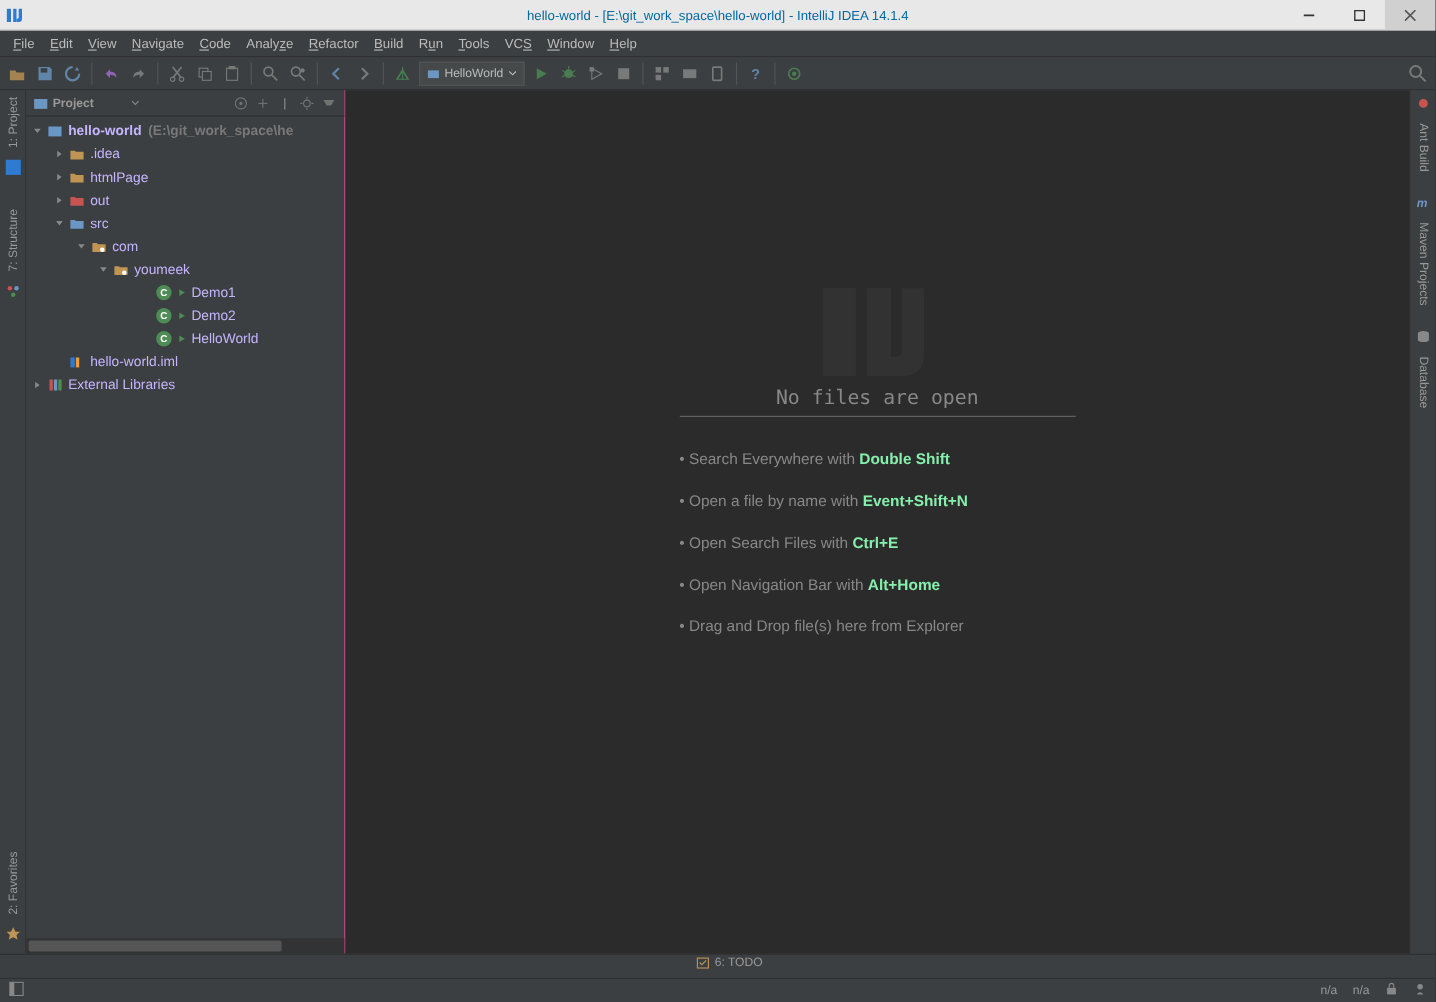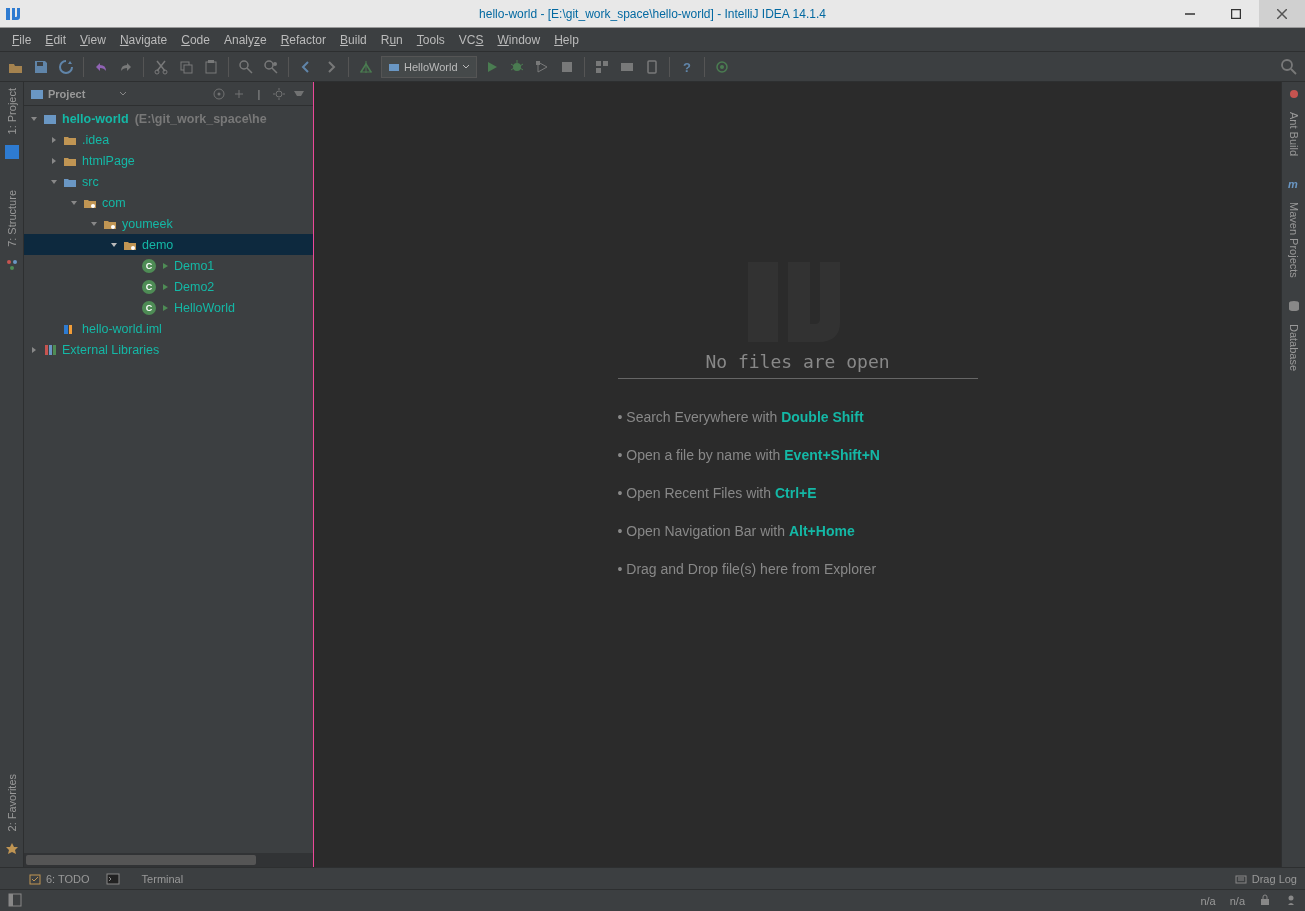--- a/index.html
+++ b/index.html
@@ -35,38 +35,38 @@
 
 .project-panel { width:290px; background:#3c3f41; display:flex; flex-direction:column; border-right:1px solid #ec4899; }
 .panel-header { height:24px; background:#3c3f41; display:flex; align-items:center; padding:0 6px; border-bottom:1px solid #2d2f30; gap:4px; font-size:11px; }
 .panel-header .spacer { flex:1; }
 .panel-header-icon { width:16px; height:16px; display:flex; align-items:center; justify-content:center; cursor:pointer; opacity:0.7; }
 .tree { flex:1; overflow:auto; padding-top:2px; font-family:Consolas,Menlo,monospace; font-size:12.5px; }
 .tree-row { height:21px; display:flex; align-items:center; cursor:pointer; white-space:nowrap; }
 .tree-row.selected { background:#0d293e; }
 .tree-arrow { width:12px; height:12px; display:flex; align-items:center; justify-content:center; margin-right:2px; }
 .tree-icon { width:16px; height:16px; margin-right:4px; display:flex; align-items:center; justify-content:center; }
-.tree-label { color:#14b8a6; }
+.tree-label { color:#c4b5fd; }
 .tree-label.bold { font-weight:bold; }
 .tree-hint { color:#787878; margin-left:6px;font-weight:bold; }
 .scrollbar-track { height:14px; background:#313335; position:relative; }
 .scrollbar-thumb { position:absolute; left:2px; top:2px; height:10px; width:230px; background:#555; border-radius:2px; }
 
 
 .editor { flex:1; background:#2b2b2b; position:relative; display:flex; flex-direction:column; align-items:center; justify-content:center; }
 .watermark { position:absolute; top:160px; left:50%; transform:translateX(-50%); opacity:0.08; }
 .empty-state { text-align:center; }
 .empty-title { font-family:Consolas,Menlo,monospace; font-size:18px; color:#888; padding-bottom:6px; border-bottom:1px solid #666; display:inline-block; margin-bottom:30px; min-width:360px; }
 .hints { list-style:none; font-family:Consolas,Menlo,monospace; font-size:14px; color:#888; text-align:left; }
 .hints li { margin:0 0 22px 0; }
 .hints li::before { content:"• "; color:#888; }
-.hint-key { color:#14b8a6; font-weight:bold; }
-
-
-.bottom-bar { height:22px; background:#3c3f41; border-top:1px solid #2d2f30; display:flex; align-items:center; padding:0 8px; gap:16px; font-size:11px; color:#999; }
+.hint-key { color:#86efac; font-weight:bold; }
+
+
+.bottom-bar { height:22px; background:#3c3f41; border-top:1px solid #2d2f30; display:flex; align-items:center; padding:0 8px; gap:16px; font-size:11px; color:#999;flex-direction:column; }
 .bottom-bar .spacer { flex:1; }
 .status-bar { height:22px; background:#3c3f41; border-top:1px solid #2d2f30; display:flex; align-items:center; padding:0 8px; font-size:11px; color:#999; }
 .status-bar .spacer { flex:1; }
 .status-item { margin-left:14px; }
 
 
 .fld { fill:#c09553; }
 .fld-blue { fill:#6a97c4; }
 .fld-red { fill:#c75450; }
 .class-badge { width:14px; height:14px; border-radius:50%; background:#4e8c55; display:flex; align-items:center; justify-content:center; font-size:9px; color:#fff; font-weight:bold; margin-right:2px;}
@@ -383,20 +383,33 @@
         <span class="tree-icon">
             <svg width="14" height="14">
               <path d="M1 4 h4 l1 1 h7 v7 h-12 z" class="fld"></path>
             </svg>
           </span>
         <span class="tree-label">htmlPage</span>
       </div>
       <div class="tree-row" style="padding-left:24px">
         <span class="tree-arrow">
             <svg width="10" height="10">
+              <path d="M3 2 l4 3 l-4 3 z" fill="#888"></path>
+            </svg>
+          </span>
+        <span class="tree-icon">
+            <svg width="14" height="14">
+              <path d="M1 4 h4 l1 1 h7 v7 h-12 z" class="fld-red"></path>
+            </svg>
+          </span>
+        <span class="tree-label">out</span>
+      </div>
+      <div class="tree-row" style="padding-left:24px">
+        <span class="tree-arrow">
+            <svg width="10" height="10">
               <path d="M2 3 l3 4 l3 -4 z" fill="#888"></path>
             </svg>
           </span>
         <span class="tree-icon">
             <svg width="14" height="14">
               <path d="M1 4 h4 l1 1 h7 v7 h-12 z" class="fld-blue"></path>
             </svg>
           </span>
         <span class="tree-label">src</span>
       </div>
@@ -420,34 +433,20 @@
               <path d="M2 3 l3 4 l3 -4 z" fill="#888"></path>
             </svg>
           </span>
         <span class="tree-icon">
             <svg width="14" height="14">
               <path d="M1 4 h4 l1 1 h7 v7 h-12 z" class="fld"></path>
               <circle cx="10" cy="10" r="2" fill="#fff"></circle>
             </svg>
           </span>
         <span class="tree-label">youmeek</span>
-      </div>
-      <div class="tree-row selected" style="padding-left:84px">
-        <span class="tree-arrow">
-            <svg width="10" height="10">
-              <path d="M2 3 l3 4 l3 -4 z" fill="#bbb"></path>
-            </svg>
-          </span>
-        <span class="tree-icon">
-            <svg width="14" height="14">
-              <path d="M1 4 h4 l1 1 h7 v7 h-12 z" class="fld"></path>
-              <circle cx="10" cy="10" r="2" fill="#fff"></circle>
-            </svg>
-          </span>
-        <span class="tree-label">demo</span>
       </div>
       <div class="tree-row" style="padding-left:118px">
         <span class="tree-icon">
             <span class="class-badge">C</span>
           </span>
         <span class="run-mark">
             <svg width="8" height="8">
               <path d="M1 1 l5 3 l-5 3 z" fill="#4e8c55"></path>
             </svg>
           </span>
@@ -511,21 +510,21 @@
           <rect x="10" y="20" width="30" height="80" fill="#888"></rect>
           <rect x="50" y="20" width="22" height="80" fill="#888"></rect>
           <path d="M80 20 h22 v60 q0 20 -22 20 h-8 v-18 h5 q5 0 5 -5 v-57 z" fill="#888"></path>
         </svg>
     </div>
     <div class="empty-state">
       <div class="empty-title">No files are open</div>
       <ul class="hints">
         <li><span>Search Everywhere with </span> <span class="hint-key">Double Shift</span></li>
         <li><span>Open a file by name with </span> <span class="hint-key">Event+Shift+N</span></li>
-        <li><span>Open Recent Files with </span> <span class="hint-key">Ctrl+E</span></li>
+        <li><span>Open Search Files with </span> <span class="hint-key">Ctrl+E</span></li>
         <li><span>Open Navigation Bar with </span> <span class="hint-key">Alt+Home</span></li>
         <li><span>Drag and Drop file(s) here from Explorer</span></li>
       </ul>
     </div>
   </div>
 
   <div class="right-gutter">
     <div class="gutter-icon">
         <svg width="14" height="14">
           <circle cx="7" cy="7" r="4" fill="#c75450"></circle>

